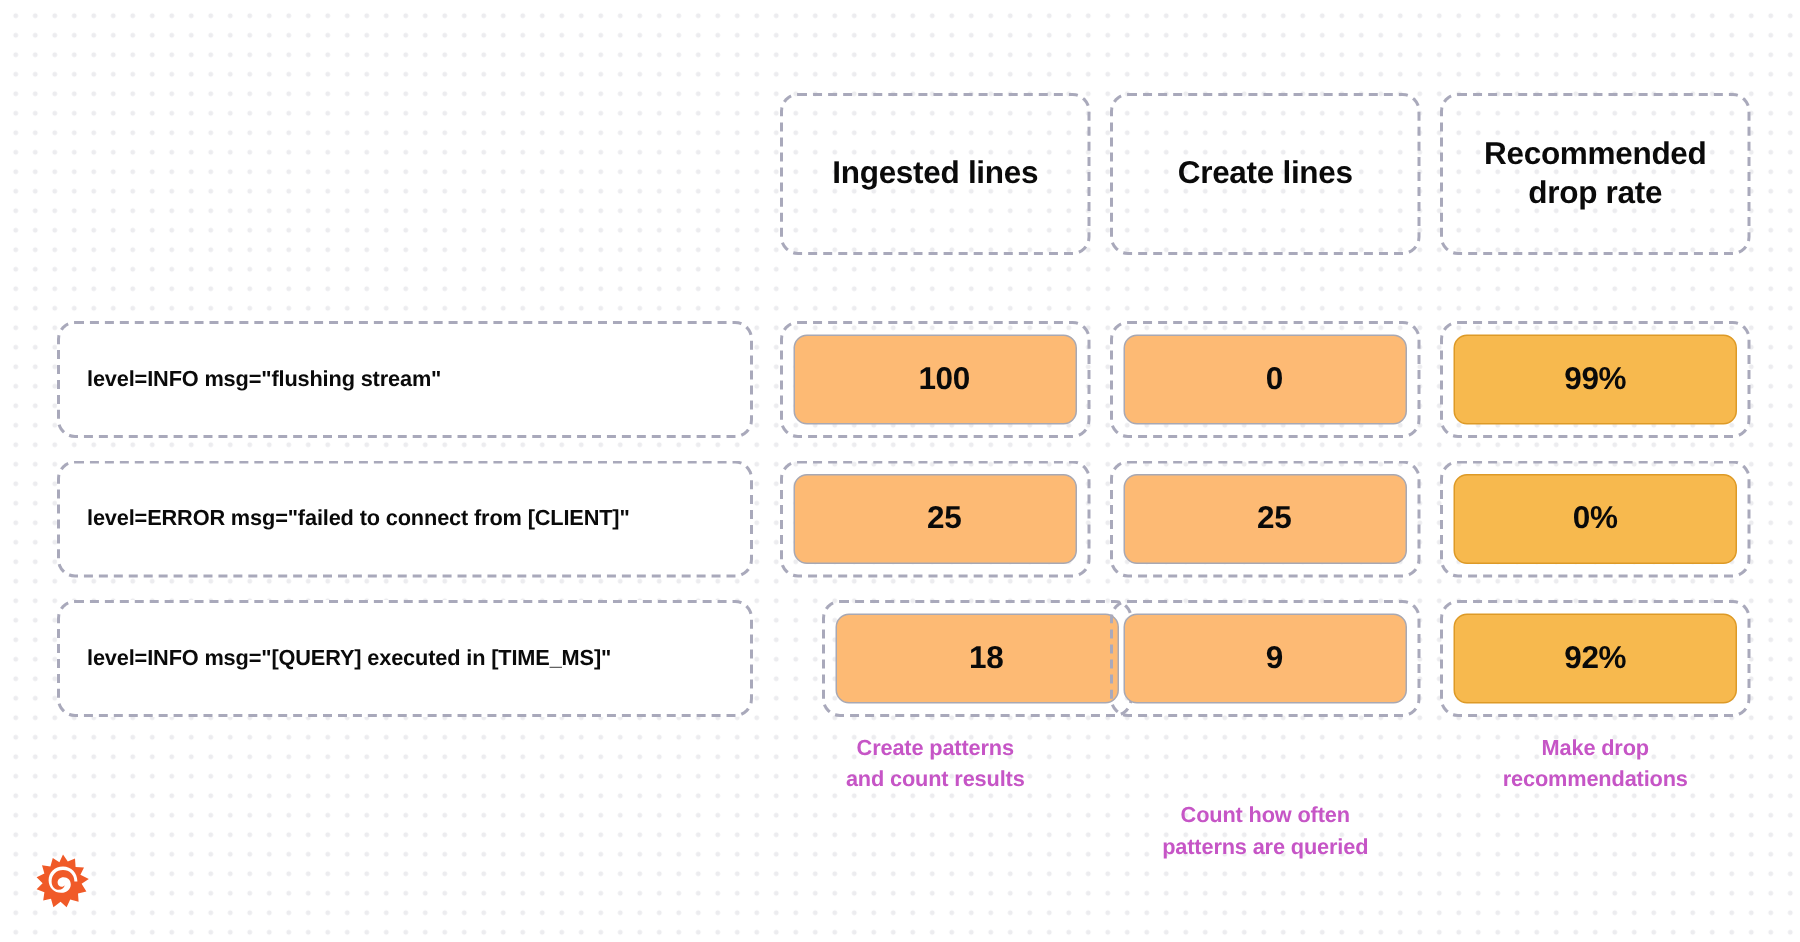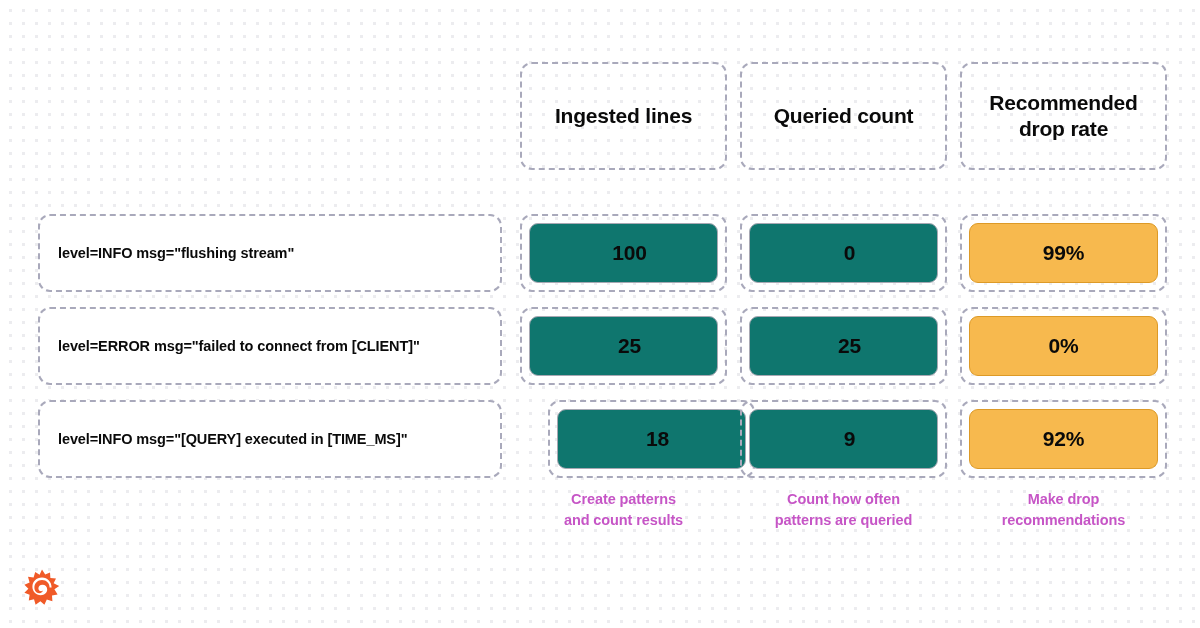--- a/index.html
+++ b/index.html
@@ -80,21 +80,21 @@
     box-sizing: border-box;
     display: flex;
     align-items: center;
     justify-content: center;
     font-size: 21px;
     font-weight: bold;
     color: #0a0a0a;
     letter-spacing: -0.2px;
   }
   .pill.neutral {
-    background: #0f766e;
+    background: #fdba74;
     border: 1.5px solid #a8a8b3;
     padding-left: 12px;
   }
   .pill.highlight {
     background: #f7b94e;
     border: 1.5px solid #dd9a27;
   }
 
   
   .caption {
@@ -121,21 +121,21 @@
 </head>
 <body>
 
 <div class="board">
 
   <div class="slot header-slot" style="left:520px;width:207px;">
     <div class="header-label">Ingested lines</div>
   </div>
 
   <div class="slot header-slot" style="left:740px;width:207px;">
-    <div class="header-label">Queried count</div>
+    <div class="header-label">Create lines</div>
   </div>
 
   <div class="slot header-slot" style="left:960px;width:207px;">
     <div class="header-label">
       <span>Recommended</span><br>
       <span>drop rate</span>
     </div>
   </div>
 
   <div class="slot pattern-slot filled-white" style="top:214px;">
@@ -174,21 +174,21 @@
     <div class="pill neutral">9</div>
   </div>
   <div class="slot value-slot" style="left:960px;width:207px;top:400px;">
     <div class="pill highlight">92%</div>
   </div>
 
   <div class="caption" style="left:520px;width:207px;">
     <span>Create patterns</span><br>
     <span>and count results</span>
   </div>
-  <div class="caption" style="left:740px;width:207px;">
+  <div class="caption" style="left:740px;width:207px;margin-top:45px;">
     <span>Count how often</span><br>
     <span>patterns are queried</span>
   </div>
   <div class="caption" style="left:960px;width:207px;">
     <span>Make drop</span><br>
     <span>recommendations</span>
   </div>
 
   <div class="logo">
     <svg viewBox="0 0 100 100" width="40" height="40" aria-hidden="true">

